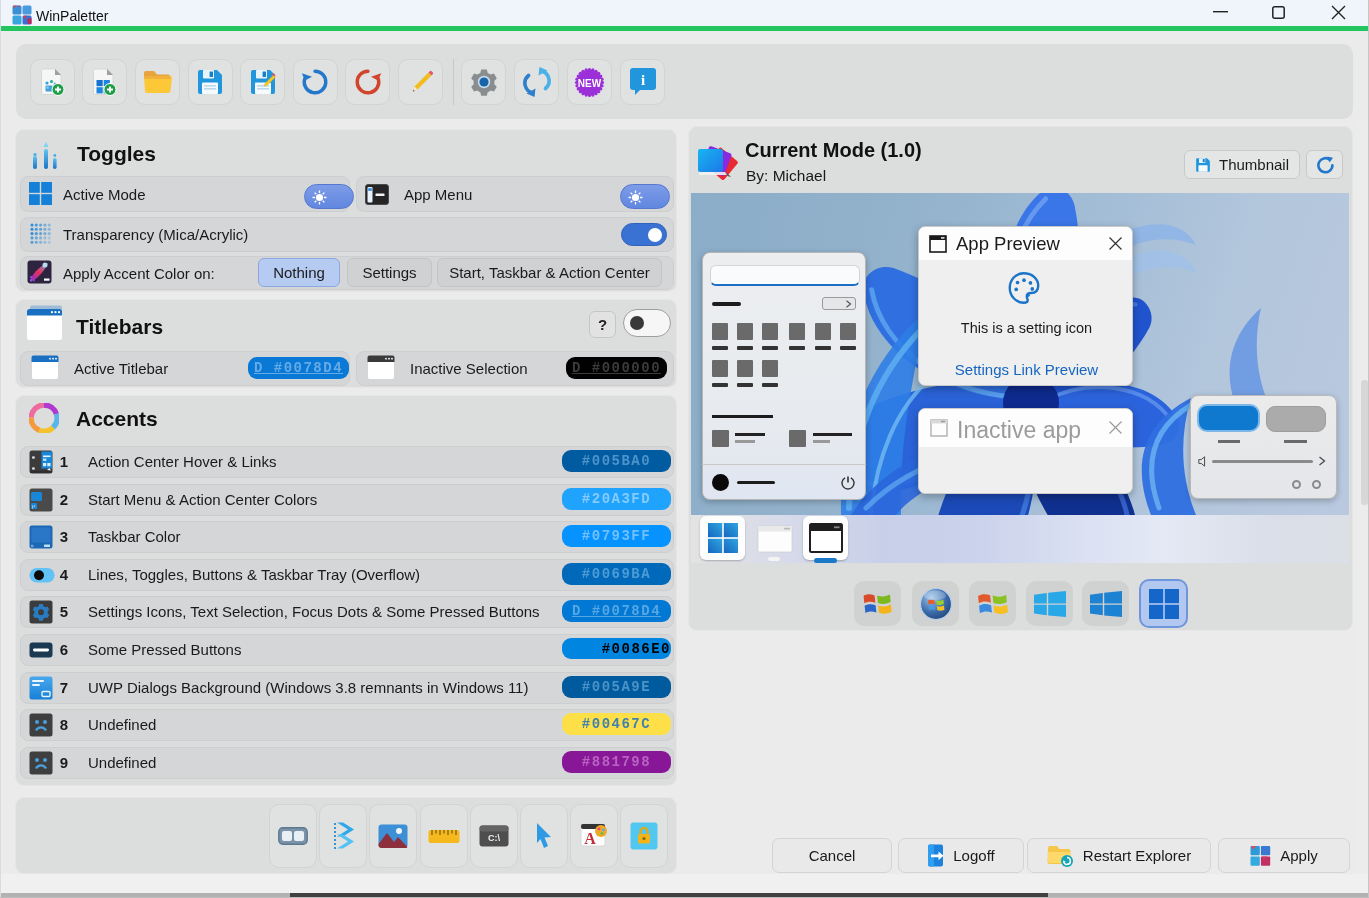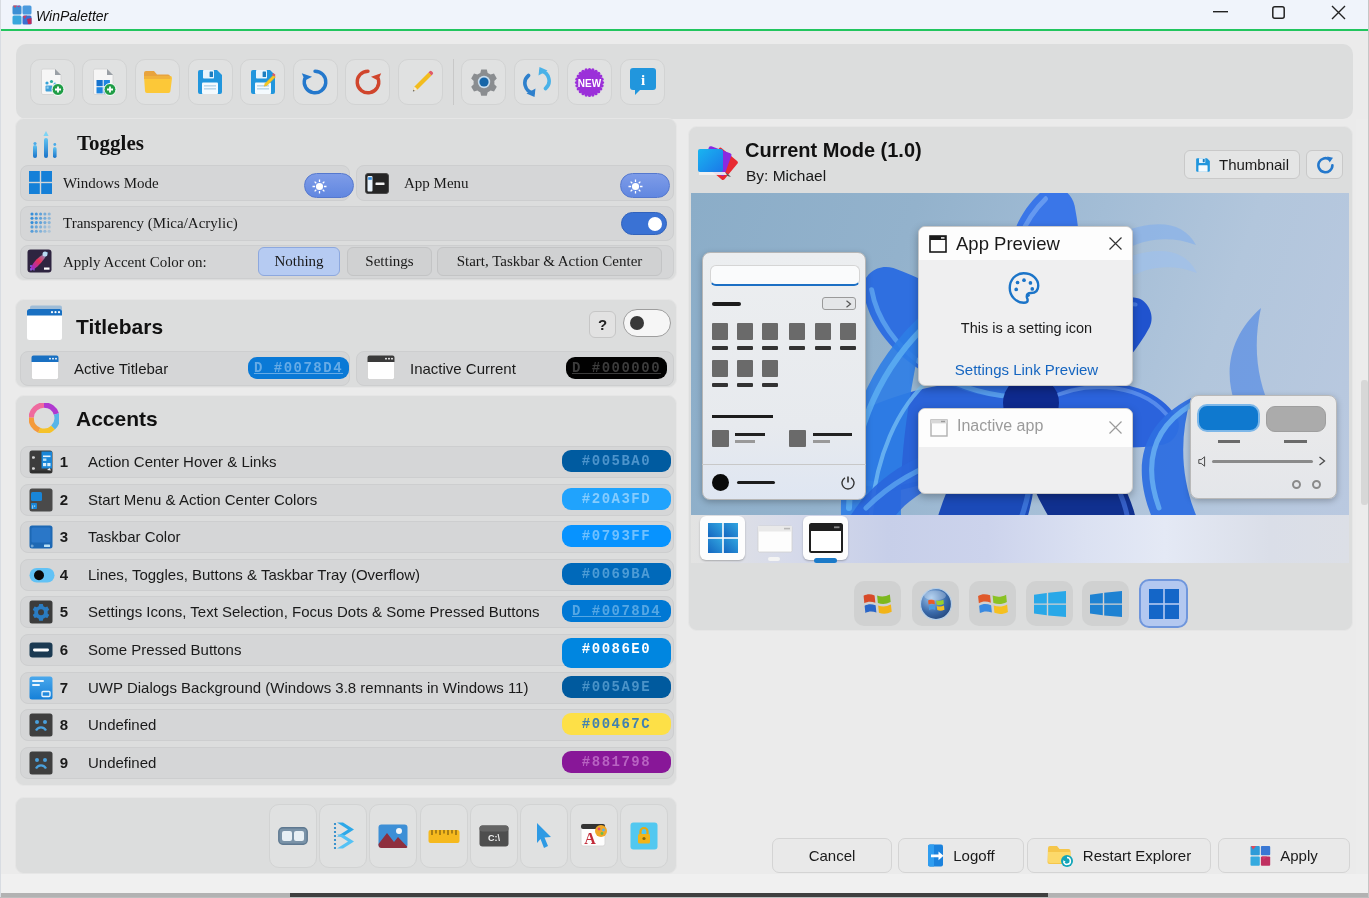--- a/index.html
+++ b/index.html
@@ -1,20 +1,20 @@
 <!DOCTYPE html>
 <html><head>
 <meta charset="utf-8">
 <style>
 * { margin:0; padding:0; box-sizing:border-box; }
 html,body { width:1369px; height:898px; overflow:hidden; }
 body { font-family:"Liberation Sans",sans-serif; background:#ebebeb; position:relative; }
 .abs { position:absolute; }
 
-#titlebar { left:0; top:0; width:1369px; height:31px; background:#f0f4fb; border-bottom:2px solid #22c55e;font-style:italic;}
+#titlebar { left:0; top:0; width:1369px; height:31px; background:#f0f4fb; border-bottom:5px solid #22c55e;}
 #titlebar .title { position:absolute; left:36px; top:8px; font-size:14px; color:#111; }
 
 #toolbar { left:16px; top:44px; width:1337px; height:75px; background:#dcdddd; border-radius:10px; }
 .tbtn { position:absolute; top:15px; width:45px; height:46px; background:#e0e1e1; border:1px solid #d2d3d3; border-radius:10px; display:flex; align-items:center; justify-content:center; }
 .tsep { position:absolute; top:15px; width:1px; height:46px; background:#c8c8c8; }
 
 .panel { position:absolute; background:#dcdddd; border:1px solid #e6e6e6; border-radius:9px; }
 .row { position:absolute; background:#d5d6d7; border:1px solid #cdcecf; border-radius:8px; }
 .rowlabel { position:absolute; font-size:15px; color:#1a1a1a; white-space:nowrap; }
 .sechead { position:absolute; font-size:21px; font-weight:bold; color:#111; }
@@ -186,21 +186,21 @@
     </div>
     <div class="tbtn" style="left:604px">
       <svg width="28" height="30" viewBox="0 0 28 30">
         <rect x="1" y="1" width="26" height="22" rx="3" fill="#2196dd"></rect>
         <path d="M6 21 v7 l6-6 Z" fill="#2196dd"></path>
         <text x="14" y="17.5" font-family="Liberation Serif" font-size="15" font-weight="bold" fill="#fff" text-anchor="middle">i</text>
       </svg>
     </div>
   </div>
 
-<div class="panel" id="p-toggles" style="left:15px;top:118px;width:662px;height:163px;font-family:Liberation Serif, serif;">
+<div class="panel" id="p-toggles" style="left:15px;top:129px;width:662px;height:163px;">
     <svg class="abs" style="left:13px;top:9px" width="28" height="30" viewBox="0 0 28 30">
       <defs>
         <linearGradient id="tg1" x1="0" y1="1" x2="0" y2="0">
           <stop offset="0" stop-color="#1a73c8"></stop>
           <stop offset="1" stop-color="#62c4f2"></stop>
         </linearGradient>
       </defs>
       <rect x="4" y="17" width="4" height="13" rx="2" fill="url(#tg1)"></rect>
       <circle cx="6" cy="15.5" r="1.6" fill="#4aaae8"></circle>
       <rect x="15" y="10" width="4" height="20" rx="2" fill="url(#tg1)"></rect>
@@ -212,21 +212,21 @@
     <div class="row" style="left:4px;top:46px;width:330px;height:36px;"></div>
     <div class="row" style="left:340px;top:46px;width:318px;height:36px;"></div>
     <div class="abs" style="left:13px;top:52px">
       <svg class="ic" width="23" height="23" viewBox="0 0 23 23">
         <rect x="0" y="0" width="10.8" height="10.8" fill="#1580d8"></rect>
         <rect x="12.2" y="0" width="10.8" height="10.8" fill="#1580d8"></rect>
         <rect x="0" y="12.2" width="10.8" height="10.8" fill="#1580d8"></rect>
         <rect x="12.2" y="12.2" width="10.8" height="10.8" fill="#1580d8"></rect>
       </svg>
     </div>
-    <div class="rowlabel" style="left:47px;top:56px">Windows Mode</div>
+    <div class="rowlabel" style="left:47px;top:56px">Active Mode</div>
     <div class="sw" style="left:288px;top:54px;width:50px;height:25px;background:linear-gradient(180deg,#7e9ce8,#6187e0);border:1px solid #5578ce;">
       <svg class="abs" style="left:7px;top:5px" width="15" height="15" viewBox="0 0 15 15">
         <g stroke="#fff" stroke-width="1.3">
           <path d="M7.5 0.5 v2.5 M7.5 12 v2.5 M0.5 7.5 h2.5 M12 7.5 h2.5 M2.6 2.6 l1.7 1.7 M10.7 10.7 l1.7 1.7 M12.4 2.6 l-1.7 1.7 M4.3 10.7 l-1.7 1.7"></path>
         </g>
         <circle cx="7.5" cy="7.5" r="3.6" fill="#fff"></circle>
       </svg>
     </div>
     <div class="abs" style="left:349px;top:54px">
       <svg class="ic" width="24" height="21" viewBox="0 0 24 21">
@@ -334,21 +334,21 @@
     <div class="colorbtn" style="left:232px;top:57px;width:101px;height:22px;background:#0a79d6;color:#66abe6;line-height:22px;"><span style="text-decoration:underline">D #0078D4</span></div>
     <div class="abs" style="left:351px;top:55px">
       <svg class="ic" width="28" height="25" viewBox="0 0 28 25">
         <rect x="0.5" y="0.5" width="27" height="24" rx="2" fill="#fff" stroke="#c8c8c8" stroke-width="0.6"></rect>
         <path d="M0.5 2.5 a2 2 0 0 1 2-2 h23 a2 2 0 0 1 2 2 v4.5 h-27 Z" fill="#3a3a3a"></path>
         <circle cx="19" cy="3.7" r="0.9" fill="#fff"></circle>
         <circle cx="22" cy="3.7" r="0.9" fill="#fff"></circle>
         <circle cx="25" cy="3.7" r="0.9" fill="#fff"></circle>
       </svg>
     </div>
-    <div class="rowlabel" style="left:394px;top:60px">Inactive Current</div>
+    <div class="rowlabel" style="left:394px;top:60px">Inactive Selection</div>
     <div class="colorbtn" style="left:550px;top:57px;width:101px;height:22px;background:#010101;color:#3c3c3c;line-height:22px;"><span style="text-decoration:underline">D #000000</span></div>
   </div>
 <div class="panel" id="p-accents" style="left:15px;top:395px;width:662px;height:391px;">
     <svg class="abs" style="left:13px;top:7px" width="30" height="30" viewBox="0 0 30 30">
       <defs>
         <linearGradient id="dg1" x1="0" y1="0" x2="1" y2="1">
           <stop offset="0" stop-color="#c93ab8"></stop>
           <stop offset="1" stop-color="#8a3ae0"></stop>
         </linearGradient>
       </defs>
@@ -426,21 +426,21 @@
     <div class="colorbtn" style="left:546px;top:204px;width:109px;height:22px;background:#0078D4;color:#55a7e4;line-height:22px;"><span style="text-decoration:underline">D #0078D4</span></div>
     <div class="row" style="left:4px;top:238px;width:654px;height:32px;"></div>
     <div class="abs" style="left:13px;top:246px">
       <svg class="ic" width="24" height="16" viewBox="0 0 24 16">
         <rect x="0.5" y="0.5" width="23" height="15" rx="3" fill="#1b3a52"></rect>
         <rect x="4" y="6.6" width="16" height="2.8" rx="1.4" fill="#fff"></rect>
       </svg>
     </div>
     <div class="abs" style="left:41px;top:245px;width:14px;text-align:center;font-size:15px;font-weight:bold;color:#1a1a1a;">6</div>
     <div class="rowlabel" style="left:72px;top:245px">Some Pressed Buttons</div>
-    <div class="colorbtn" style="left:546px;top:242px;width:109px;height:30px;background:#0086E0;color:#ffffff;line-height:22px;">#0086E0</div>
+    <div class="colorbtn" style="left:546px;top:242px;width:109px;height:21px;background:#0086E0;color:#000000;line-height:22px;text-align:right;">#0086E0</div>
     <div class="row" style="left:4px;top:276px;width:654px;height:32px;"></div>
     <div class="abs" style="left:13px;top:280px">
       <svg class="ic" width="24" height="24" viewBox="0 0 24 24">
         <defs>
           <linearGradient id="g7" x1="0" y1="0" x2="0" y2="1">
             <stop offset="0" stop-color="#4aa8ec"></stop>
             <stop offset="1" stop-color="#1580d8"></stop>
           </linearGradient>
         </defs>
         <rect x="0.5" y="0.5" width="23" height="23" rx="2.5" fill="url(#g7)"></rect>
@@ -691,21 +691,21 @@
 <div class="abs" style="left:0;top:134px;width:215px;text-align:center;font-size:15px;color:#1565c0;">Settings Link Preview</div>
 </div>
       </div>
       <div class="abs" style="left:227px;top:215px;width:215px;height:86px;background:#efeff0;border-radius:7px;box-shadow:0 3px 8px rgba(0,0,0,0.28);border:1px solid #cccccc;overflow:hidden;">
 <div class="abs" style="left:0;top:0;width:215px;height:38px;background:#fdfdfd;"></div>
 <svg class="abs" style="left:11px;top:10px" width="18" height="18" viewBox="0 0 18 18">
           <rect x="1" y="1" width="16" height="16" fill="none" stroke="#b0b0b0" stroke-width="1.4"></rect>
           <rect x="1" y="1" width="16" height="3.4" fill="#d8d8d8"></rect>
           <rect x="11" y="1.8" width="4" height="1.4" fill="#9a9a9a"></rect>
         </svg>
-<div class="abs" style="left:38px;top:8px;font-size:16px;color:#9b9b9b;">Inactive app</div>
+<div class="abs" style="left:38px;top:8px;font-size:23px;color:#9b9b9b;">Inactive app</div>
 <svg class="abs" style="left:190px;top:12px" width="13" height="13" viewBox="0 0 13 13">
           <path d="M0.5 0.5 L12.5 12.5 M12.5 0.5 L0.5 12.5" stroke="#9a9a9a" stroke-width="1.2"></path>
         </svg>
 </div>
       <div class="abs" style="left:499px;top:202px;width:147px;height:104px;">
         <div class="abs" style="left:0;top:0;width:147px;height:104px;background:linear-gradient(180deg,#ebebeb,#e4e6ea);border:1px solid #b9b9b9;border-radius:8px;box-shadow:0 2px 6px rgba(0,0,0,0.25);"></div>
         <div class="abs" style="left:7px;top:9px;width:63px;height:28px;background:#0f79cf;border:2px solid #7db7e8;border-radius:10px;"></div>
         <div class="abs" style="left:76px;top:11px;width:60px;height:26px;background:#ababab;border:1px solid #9e9e9e;border-radius:9px;"></div>
         <div class="abs" style="left:28px;top:45px;width:22px;height:2.5px;background:#6a6a6a;"></div>
         <div class="abs" style="left:94px;top:45px;width:23px;height:2.5px;background:#6a6a6a;"></div>

